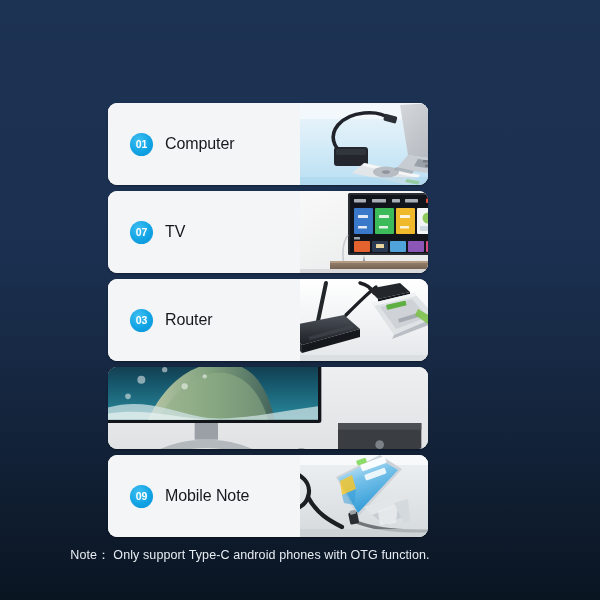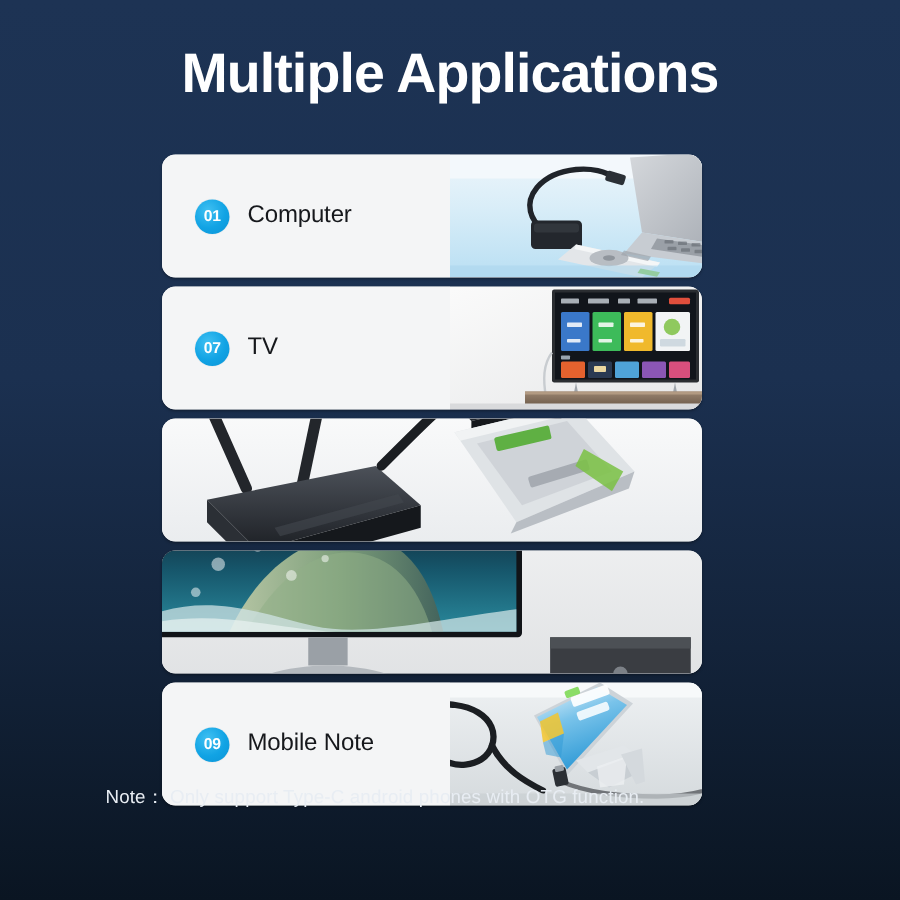--- a/index.html
+++ b/index.html
@@ -36,21 +36,21 @@
     letter-spacing: -0.6px;
     line-height: 46px;
     white-space: nowrap;
   }
 
   
   #card-list {
     position: absolute;
     left: 108px;
     top: 103px;
-    width: 360px;
+    width: 320px;
   }
 
   .app-card {
     position: relative;
     height: 82px;
     margin-bottom: 6px;
     background: #f4f5f6;
     border-radius: 9px;
     overflow: hidden;
     display: flex;
@@ -102,35 +102,34 @@
   .photo-svg {
     display: block;
     width: 100%;
     height: 100%;
   }
 
   
   #footer-note {
     position: absolute;
     left: 0;
-    top: 523px;
+    top: 547px;
     width: 500px;
     text-align: center;
     color: #e8edf3;
     font-size: 12.5px;
     letter-spacing: 0.1px;
     white-space: nowrap;
   }
 </style>
 </head>
 <body>
 
 <div id="poster">
 
-  <div id="title">Multiple Applications</div>
 
   <div id="card-list">
 
     <div class="app-card">
       <div class="card-label-area">
         <div class="index-badge">01</div>
         <div class="card-title">Computer</div>
       </div>
       <div class="card-photo">
         <svg class="photo-svg" viewBox="0 0 192 82" preserveAspectRatio="xMidYMid slice">
@@ -240,20 +239,24 @@
           <path d="M80 44 C74 52, 74 62, 76 74" fill="none" stroke="#c8ccd0" stroke-width="1.6"></path>
 
           <rect x="62" y="70" width="130" height="10" fill="url(#g2wood)"></rect>
           <rect x="62" y="70" width="130" height="2" fill="#b29a82"></rect>
           <rect x="0" y="78" width="192" height="4" fill="#d9dadc"></rect>
         </svg>
       </div>
     </div>
 
     <div class="app-card">
+      <div class="card-label-area">
+        <div class="index-badge">03</div>
+        <div class="card-title">Router</div>
+      </div>
       <div class="card-photo">
         <svg class="photo-svg" viewBox="0 0 192 82" preserveAspectRatio="xMidYMid slice">
           <defs>
             <linearGradient id="g3bg" x1="0" y1="0" x2="0" y2="1">
               <stop offset="0" stop-color="#ffffff"></stop>
               <stop offset="1" stop-color="#e4e7ea"></stop>
             </linearGradient>
             <linearGradient id="g3router" x1="0" y1="0" x2="0" y2="1">
               <stop offset="0" stop-color="#4c5159"></stop>
               <stop offset="1" stop-color="#1c1f24"></stop>

